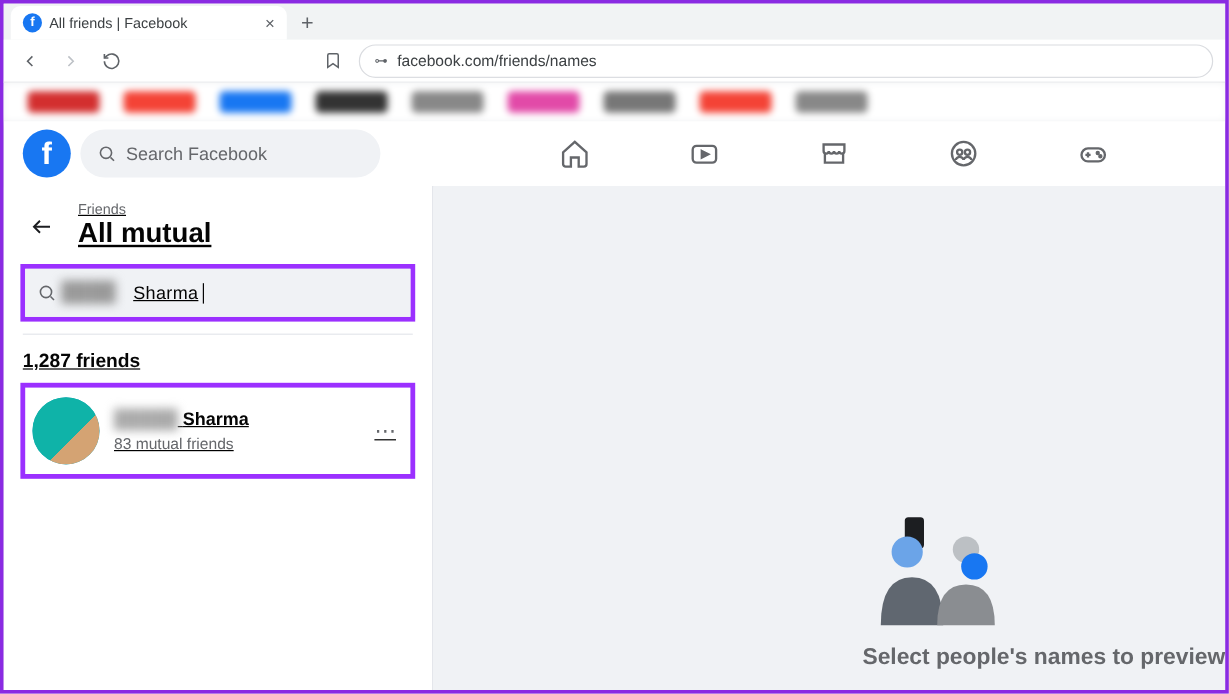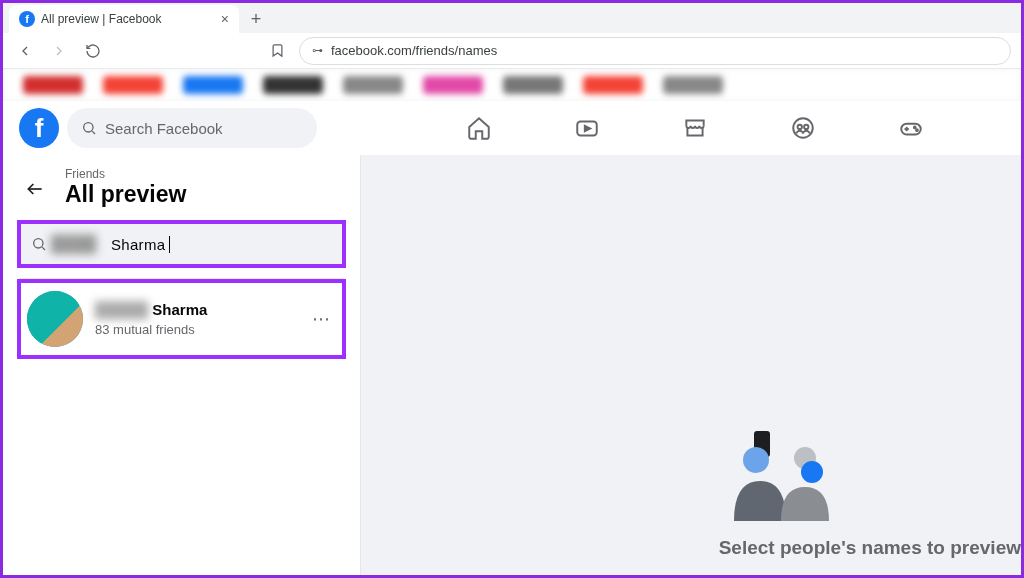--- a/index.html
+++ b/index.html
@@ -59,21 +59,21 @@
   }
   .fb-search {
     display:flex; align-items:center; gap:8px;
     background:#f0f2f5; border-radius:50px; padding:0 14px;
     height:40px; width:250px; color:#65676b;
   }
   .header-nav { flex:1; display:flex; justify-content:center; gap:80px; padding-left:60px;}
   .nav-icon { width:28px; height:28px; display:flex;align-items:center;justify-content:center; color:#65676b;}
   .main-area { display:flex; height: calc(100% - 152px); }
   
-  .sidebar { width:358px; background:#fff; border-right:1px solid #e4e6eb; display:flex;flex-direction:column; }
+  .sidebar { width:358px; background:#fff; border-right:1px solid #e4e6eb; display:flex;flex-direction:column;text-decoration:underline; }
   .sb-head { padding:12px 16px 6px 16px; display:flex; align-items:flex-start; gap:14px;}
   .back-btn { width:32px;height:32px;border-radius:50%;display:flex;align-items:center;justify-content:center;color:#1c1e21;margin-top:6px;}
   .crumbs { font-size:12px; color:#65676b; }
   .page-title { font-size:23px; font-weight:700; color:#050505; }
   .search-highlight { margin:6px 14px 0 14px; border:4px solid #9b30ff; padding:0; }
   .search-friends {
     display:flex; align-items:center; gap:4px;
     background:#f0f2f5; border-radius:0;
     padding:0 10px; height:40px; color:#050505;
   }
@@ -98,21 +98,21 @@
   .empty-text { font-size:19px; font-weight:700; color:#65676b; margin-top:12px;}
   svg{display:block;}
 </style>
 </head>
 <body>
 
 <div class="browser-chrome">
   <div class="tab-strip">
     <div class="tab">
       <div class="fbicon-small">f</div>
-      <span class="tab-title">All preview | Facebook</span>
+      <span class="tab-title">All friends | Facebook</span>
       <span class="tab-close">×</span>
     </div>
     <div class="new-tab">+</div>
   </div>
   <div class="addr-row">
     <div class="nav-btn">
       <svg width="16" height="16" viewBox="0 0 24 24" fill="none" stroke="currentColor" stroke-width="2">
           <polyline points="15 18 9 12 15 6"></polyline>
         </svg>
     </div>
@@ -204,37 +204,38 @@
   <div class="sidebar">
     <div class="sb-head">
       <div class="back-btn">
         <svg width="20" height="20" viewBox="0 0 24 24" fill="none" stroke="currentColor" stroke-width="2">
             <line x1="20" y1="12" x2="4" y2="12"></line>
             <polyline points="10 18 4 12 10 6"></polyline>
           </svg>
       </div>
       <div>
         <div class="crumbs">Friends</div>
-        <div class="page-title">All preview</div>
+        <div class="page-title">All mutual</div>
       </div>
     </div>
     <div class="search-highlight">
       <div class="search-friends">
         <span class="mag">
           <svg width="16" height="16" viewBox="0 0 24 24" fill="none" stroke="currentColor" stroke-width="2">
               <circle cx="11" cy="11" r="7"></circle>
               <line x1="21" y1="21" x2="16.65" y2="16.65"></line>
             </svg>
         </span>
         <span class="blurred">████</span>
         <span class="search-val">Sharma</span>
           <span class="text-cursor"></span>
       </div>
     </div>
     <div class="thinline"></div>
+    <div class="count">1,287 friends</div>
     <div class="friend-highlight">
       <div class="friend-row">
         <div class="avatar"></div>
         <div class="friend-info">
           <div class="friend-name">
             <span class="blurred">█████</span>
             <span>Sharma</span>
           </div>
           <div class="friend-sub">83 mutual friends</div>
         </div>

